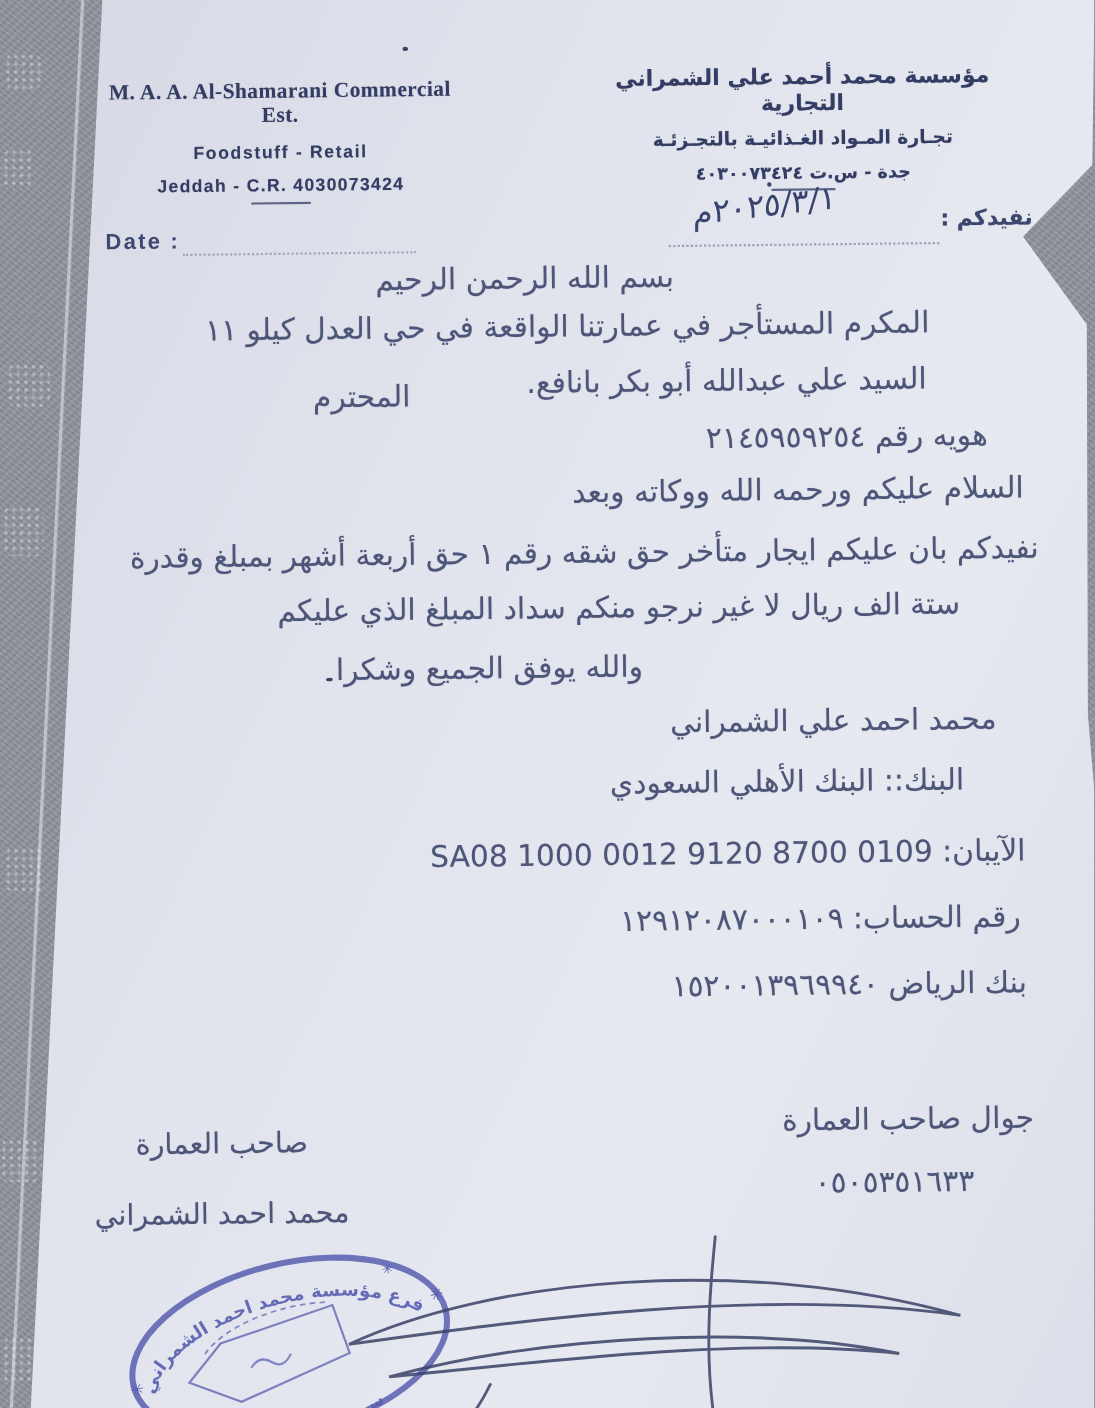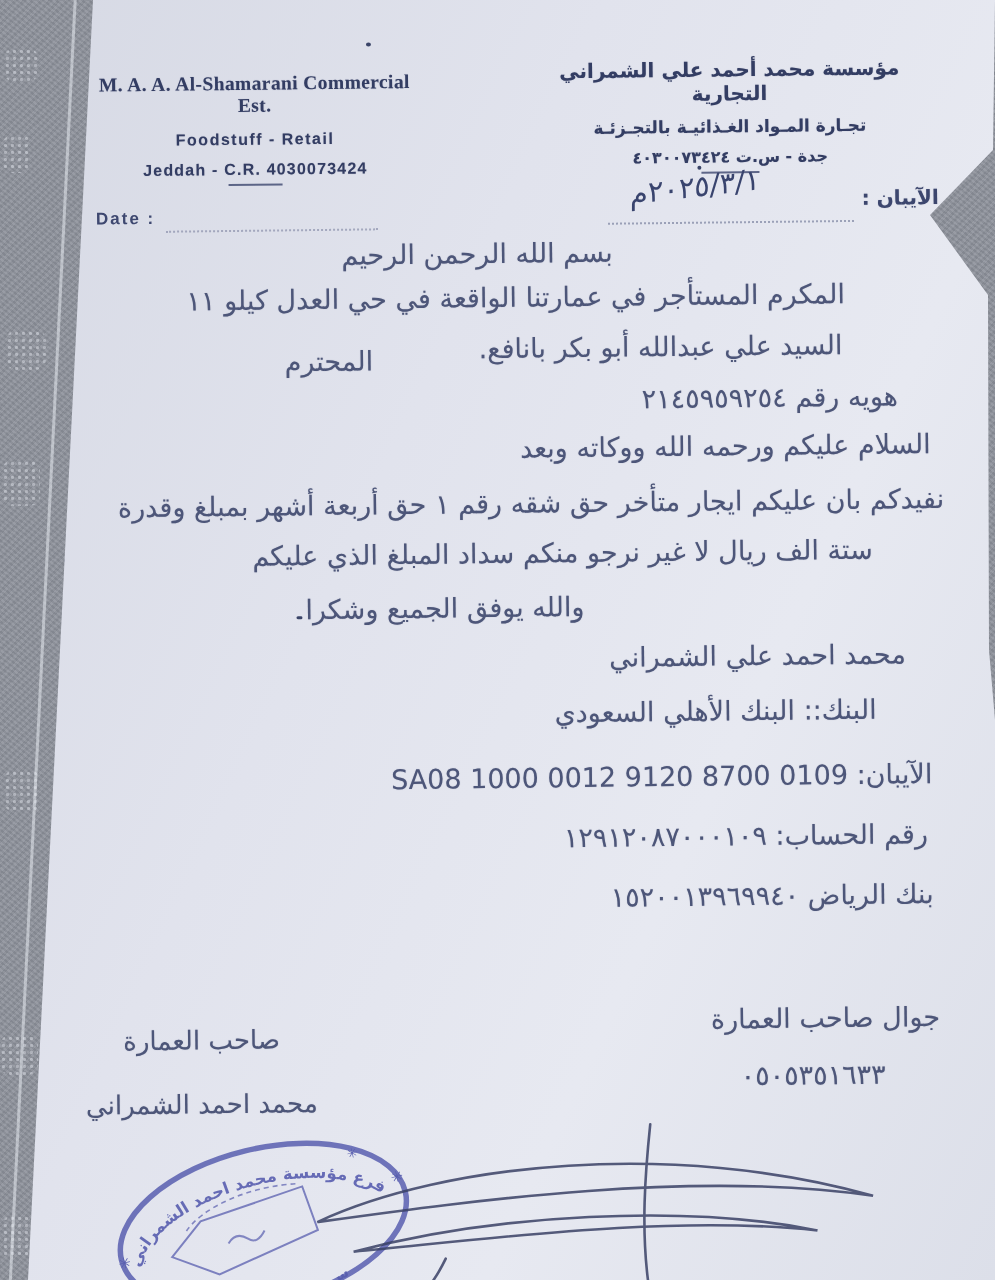--- a/index.html
+++ b/index.html
@@ -44,21 +44,21 @@
   .hdr-ar .l1{font-weight:bold;font-size:20px;}
   .hdr-ar .l2{font-weight:bold;font-size:17px;margin-top:11px;}
   .hdr-ar .l3{font-weight:bold;font-size:16px;margin-top:11px;}
   .rule{height:2px;background:#3c466e;margin:5px auto 0;opacity:.8;}
   
   .date-ar-label{right:52px;top:190px;font-size:20px;font-weight:bold;color:#3c466e;}
   .date-dotline{left:612px;top:196px;width:246px;border-bottom:2px dotted rgba(95,103,138,.55);height:28px;}
   .date-value{left:634px;top:172px;font-size:29px;color:#39446e;
     transform:rotate(-6deg) skewX(-7deg);letter-spacing:2px;}
   .date-en-label{left:100px;top:205px;font-family:"Liberation Sans",sans-serif;
-    font-weight:bold;font-size:17px;letter-spacing:2px;color:#3e4870;}
+    font-weight:bold;font-size:20px;letter-spacing:2px;color:#3e4870;}
   .date-en-dotline{left:170px;top:202px;width:212px;border-bottom:2px dotted rgba(105,112,145,.5);height:25px;}
   .mark{position:absolute;background:#3a4468;border-radius:50%;}
   
   .bodyline{font-size:27px;}
   .amount-row{left:12px;right:122px;top:538px;display:flex;justify-content:space-between;direction:rtl;}
   
   .footline{font-size:27px;}
   
   .stamp{left:98px;top:1132px;width:316px;height:182px;transform:rotate(-13deg);opacity:.92;}
   .sig{left:288px;top:1118px;width:612px;height:185px;}
@@ -93,21 +93,21 @@
 
       <div class="abs hdr-ar ar">
         <div class="l1 soft">مؤسسة محمد أحمد علي الشمراني التجارية</div>
         <div class="l2 soft">تجـارة المـواد الغـذائيـة بالتجـزئـة</div>
         <div class="l3 soft">جدة - س.ت ٤٠٣٠٠٧٣٤٢٤</div>
         <div class="rule" style="width:58px;"></div>
       </div>
 
       <span class="mark" style="left:372px;top:41px;width:5px;height:4px;"></span>
 
-      <div class="abs date-ar-label ar soft">الآيبان :</div>
+      <div class="abs date-ar-label ar soft">نفيدكم :</div>
       <div class="abs date-dotline"></div>
       <div class="abs date-value nowrap ar">٢٠٢٥/٣/١م</div>
       <span class="mark" style="left:702px;top:168px;width:4px;height:4px;"></span>
       <div class="abs date-en-label">Date :</div>
       <div class="abs date-en-dotline"></div>
 
       <div class="abs bodyline ar nowrap soft" style="left:345px;top:238px;">بسم الله الرحمن الرحيم</div>
       <div class="abs bodyline ar nowrap soft" style="right:147px;top:282px;">المكرم المستأجر في عمارتنا الواقعة  في حي العدل كيلو ١١</div>
       <div class="abs bodyline ar nowrap soft" style="right:150px;top:333px;">السيد علي عبدالله أبو بكر بانافع.</div>
       <div class="abs bodyline ar nowrap soft" style="left:287px;top:344px;">المحترم</div>

